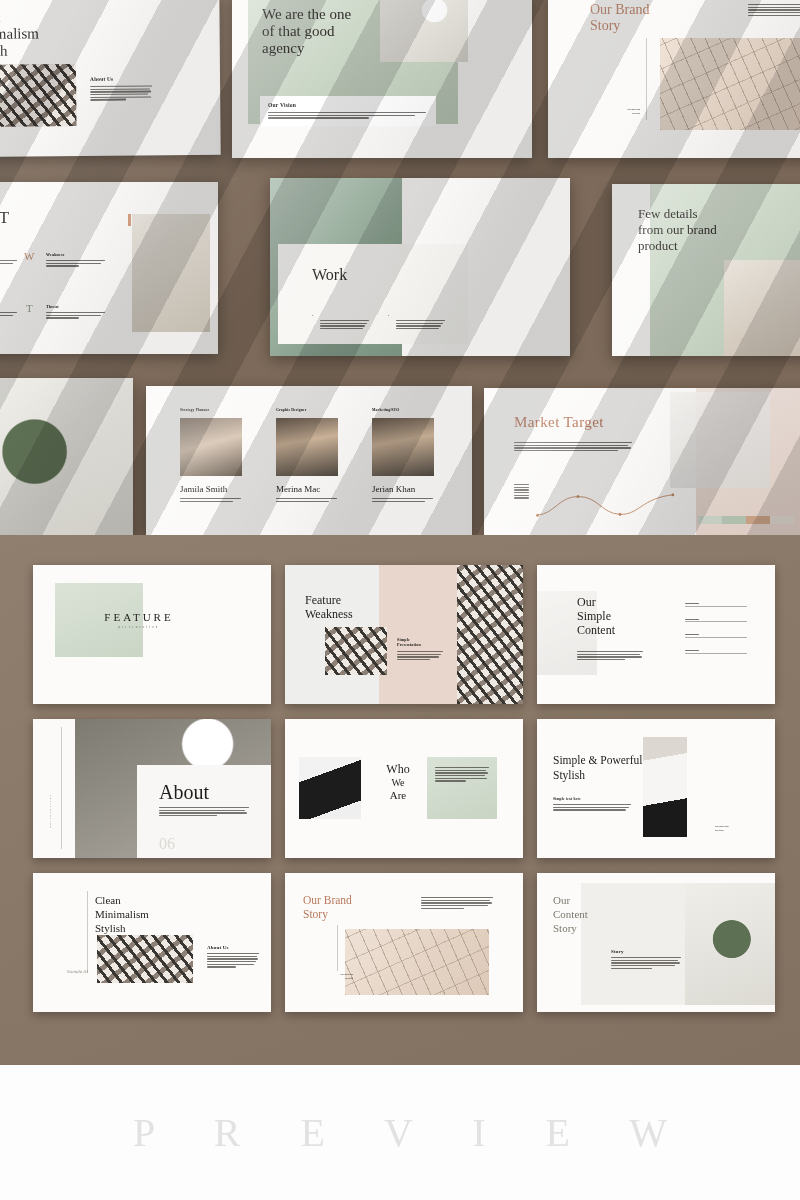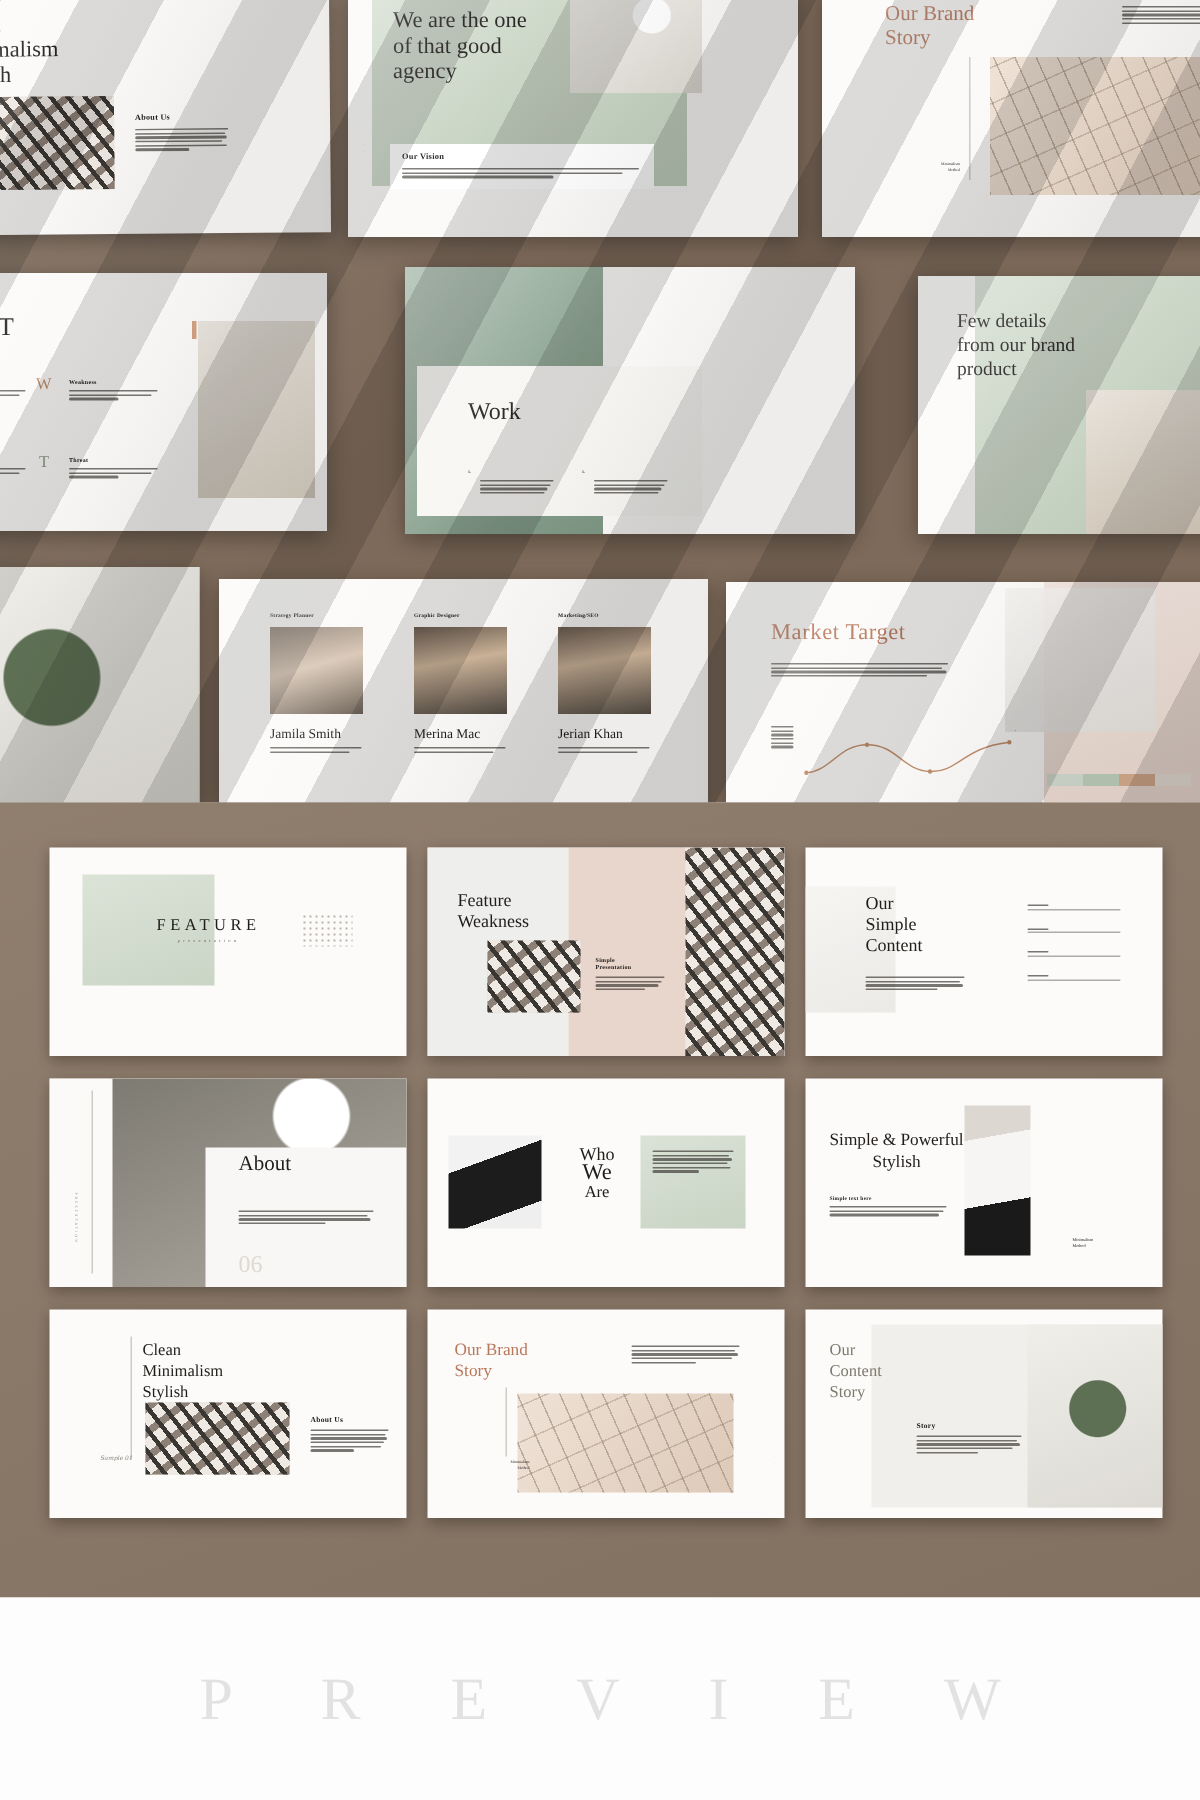--- a/index.html
+++ b/index.html
@@ -424,56 +424,56 @@
           </div>
       </div>
     </div>
 
     <div class="gslide">
       <div class="ph ph-flower" style="left:40px;top:0;width:198px;height:139px;"></div>
       <div style="position:absolute;left:0;top:0;width:42px;height:139px;background:#fbfaf8;"></div>
       <div class="vline" style="left:28px;top:8px;width:1px;height:122px;"></div>
       <div class="vdots" style="left:16px;top:76px;">PRESENTATION</div>
       <div style="position:absolute;left:104px;top:46px;width:134px;height:93px;background:#f8f7f5;">
-        <div class="hl-serif" style="position:absolute;left:22px;top:4px;font-size:14px;">About</div>
+        <div class="hl-serif" style="position:absolute;left:22px;top:16px;font-size:20px;">About</div>
         <div style="position:absolute;left:22px;top:42px;width:90px;">
           <div class="fade-lines sm">
               <i style="width:100%"></i>
               <i style="width:96%"></i>
               <i style="width:98%"></i>
               <i style="width:64%"></i>
             </div>
         </div>
         <div class="hl-serif" style="position:absolute;left:22px;top:70px;font-size:16px;color:#ddd9d3;">06</div>
       </div>
       <div class="vdots" style="right:6px;top:12px;">· · ·</div>
     </div>
 
     <div class="gslide">
       <div class="ph ph-bw" style="left:14px;top:38px;width:62px;height:62px;"></div>
       <div style="position:absolute;left:90px;top:44px;text-align:center;width:46px;">
         <div class="hl-serif" style="font-size:12px;line-height:13px;">Who</div>
-        <div class="hl-serif" style="font-size:15px;line-height:13px;">We</div>
+        <div class="hl-serif" style="font-size:10px;line-height:13px;">We</div>
         <div class="hl-serif" style="font-size:11px;line-height:13px;">Are</div>
       </div>
       <div class="ph ph-sage" style="left:142px;top:38px;width:70px;height:62px;opacity:.85;"></div>
       <div style="position:absolute;left:150px;top:48px;width:54px;">
         <div class="fade-lines sm">
             <i style="width:100%"></i>
             <i style="width:95%"></i>
             <i style="width:98%"></i>
             <i style="width:92%"></i>
             <i style="width:96%"></i>
             <i style="width:58%"></i>
           </div>
       </div>
     </div>
 
     <div class="gslide">
-      <div style="position:absolute;left:16px;top:34px;text-align:center;">
+      <div style="position:absolute;left:16px;top:34px;">
         <div class="hl-serif" style="font-size:11.5px;line-height:15px;">Simple &amp; Powerful</div>
         <div class="hl-serif" style="font-size:11.5px;line-height:15px;">Stylish</div>
       </div>
       <div class="ph ph-tshirt" style="left:106px;top:18px;width:44px;height:100px;"></div>
       <div style="position:absolute;left:16px;top:78px;width:78px;">
         <div class="lbl" style="font-size:3.6px;margin-bottom:3px;">Simple text here</div>
         <div class="fade-lines sm">
             <i style="width:100%"></i>
             <i style="width:97%"></i>
             <i style="width:93%"></i>

